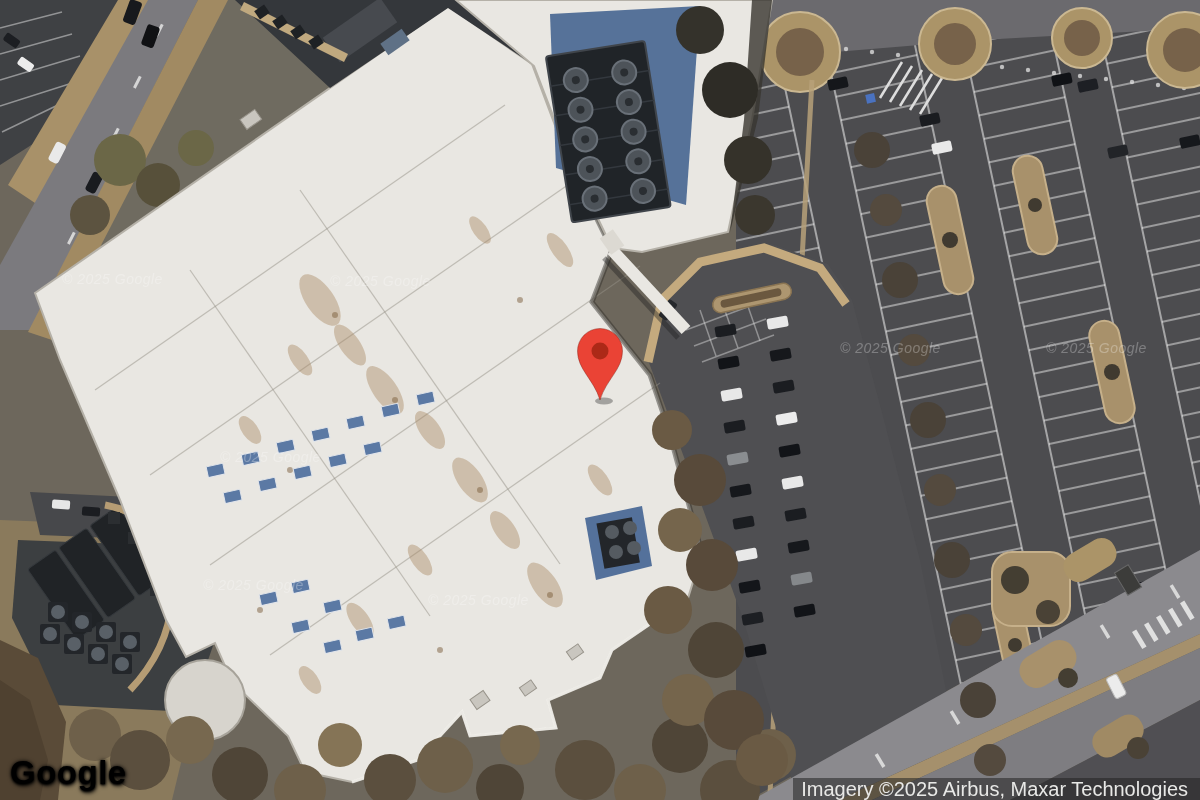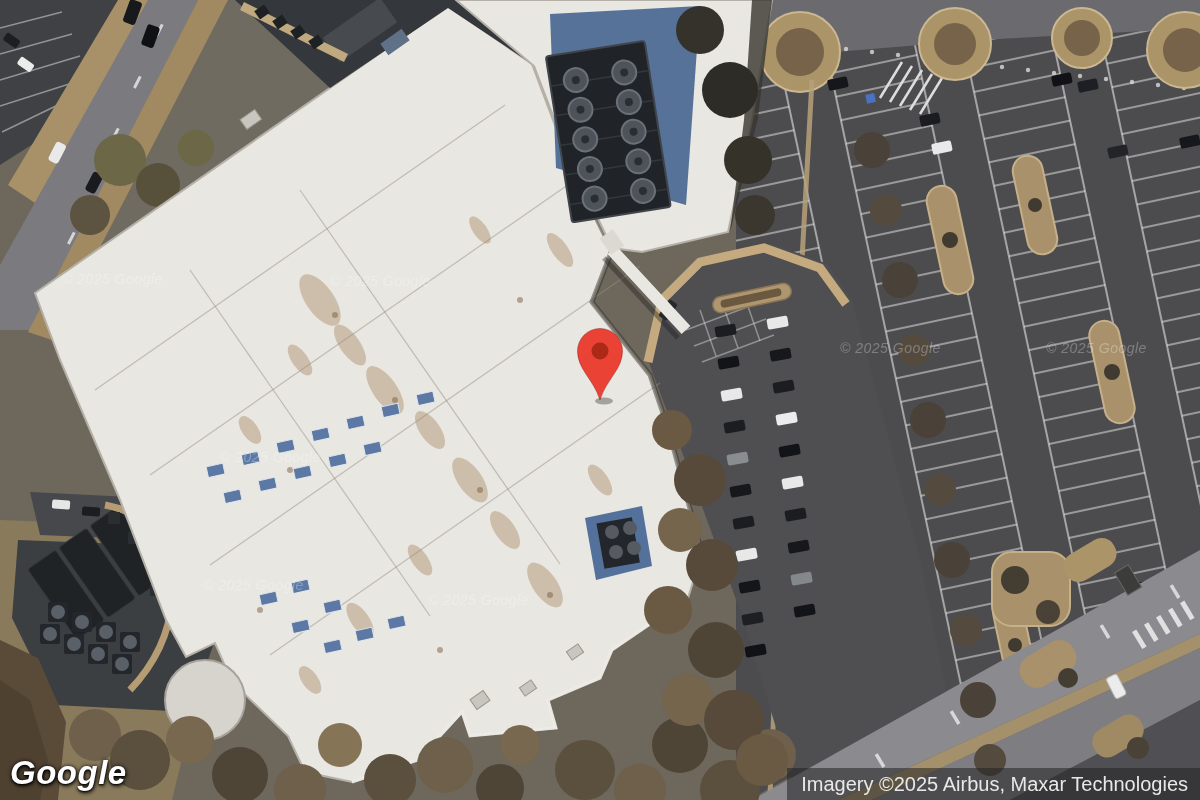--- a/index.html
+++ b/index.html
@@ -5,25 +5,25 @@
   html,body{margin:0;padding:0;background:#222;}
   .stage{position:relative;width:1200px;height:800px;overflow:hidden;background:#6d675c;
          font-family:"Liberation Sans",sans-serif;}
   .stage svg.imagery{position:absolute;inset:0;display:block;}
   .wm{position:absolute;color:rgba(255,255,255,0.28);font-size:14px;white-space:nowrap;
       pointer-events:none;letter-spacing:0.5px;font-style:italic;}
   .wm1{left:62px;top:271px}.wm2{left:330px;top:273px}.wm3{left:220px;top:449px}
   .wm4{left:203px;top:577px}.wm5{left:428px;top:592px}.wm6{left:840px;top:340px}
   .wm7{left:1046px;top:340px}
   .pin{position:absolute;left:568px;top:316px;width:64px;height:92px;}
-  .glogo{position:absolute;left:10px;bottom:8px;color:#ffffff;font-size:33px;font-weight:bold;
+  .glogo{position:absolute;left:10px;bottom:8px;color:#000000;font-size:33px;font-weight:bold;
          letter-spacing:0.5px;
-         text-shadow:0 1px 2px rgba(0,0,0,.9),0 0 4px rgba(0,0,0,.75),1px 2px 4px rgba(0,0,0,.8);font-style:italic;}
-  .attrib{position:absolute;right:0;bottom:0;height:32px;display:flex;align-items:center;
-          padding:0 12px 0 14px;background:rgba(34,34,34,0.55);color:#e8e8e6;font-size:20px;justify-content:center;}
+         text-shadow:0 1px 2px rgba(0,0,0,.9),0 0 4px rgba(0,0,0,.75),1px 2px 4px rgba(0,0,0,.8);}
+  .attrib{position:absolute;right:0;bottom:0;height:22px;display:flex;align-items:center;
+          padding:0 12px 0 8px;background:rgba(34,34,34,0.55);color:#e8e8e6;font-size:20px;justify-content:center;}
 </style>
 </head>
 <body>
 
 <div class="stage">
 
 <svg class="imagery" viewBox="0 0 1200 800" width="1200" height="800" preserveAspectRatio="none">
   <defs>
     <pattern id="ticks" width="90" height="24" patternUnits="userSpaceOnUse">
       <rect width="90" height="2" y="0" fill="rgba(232,232,232,0.5)"></rect>

